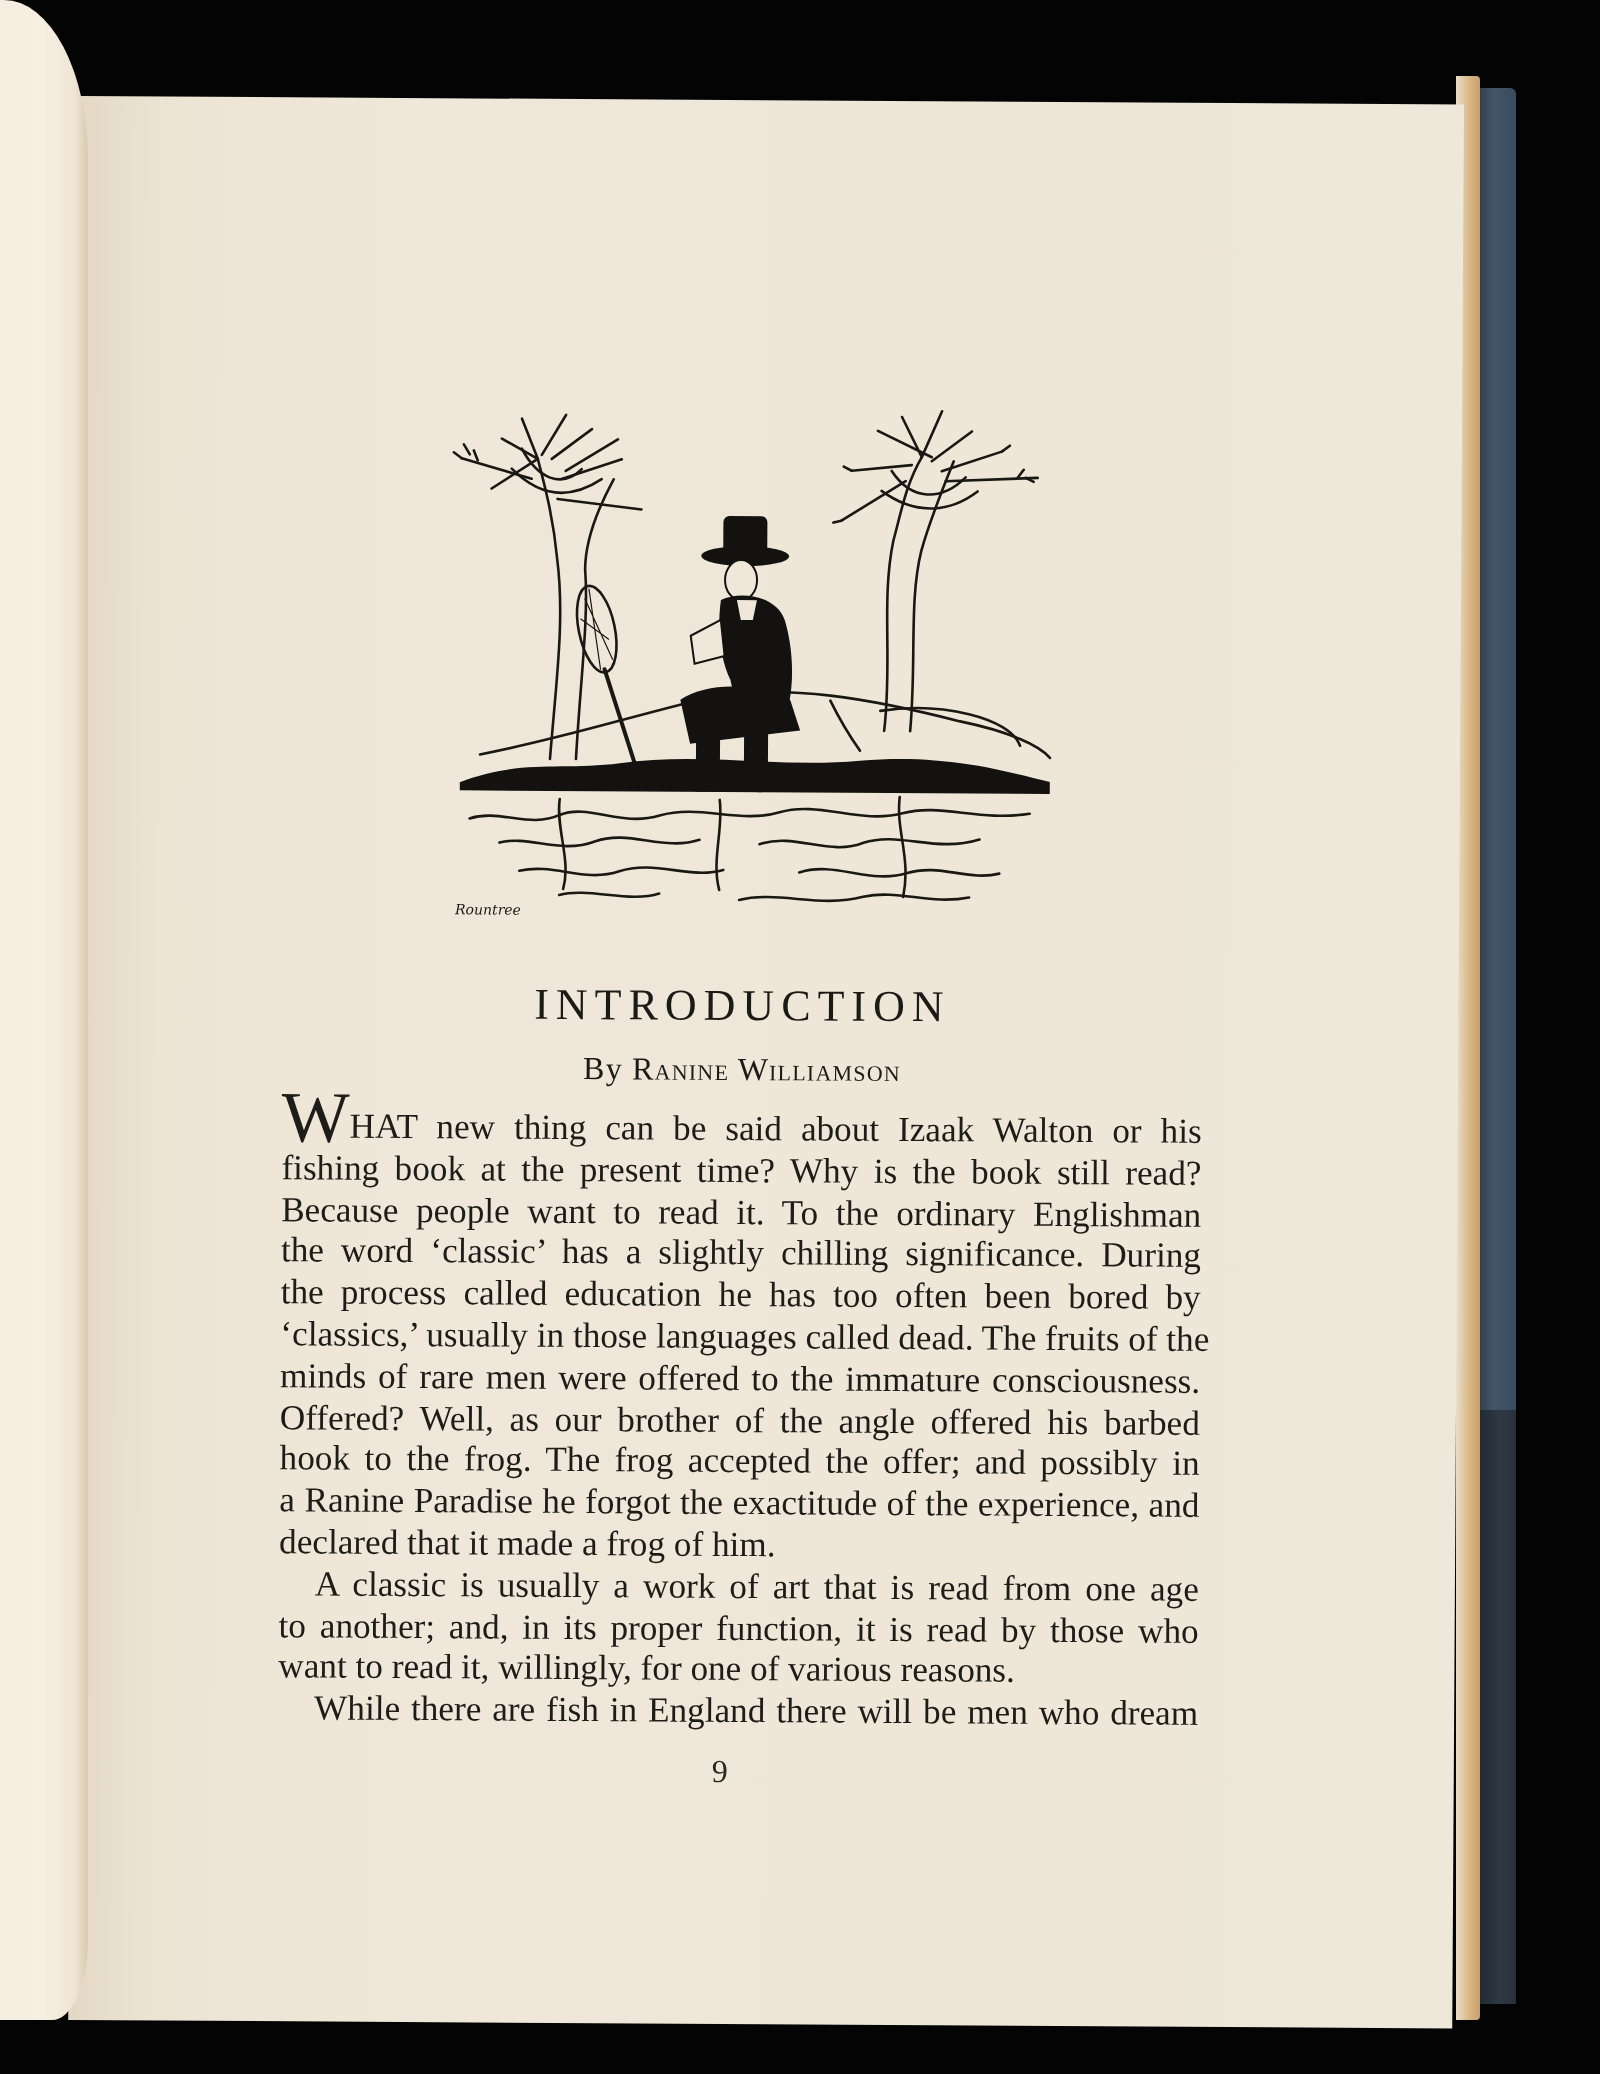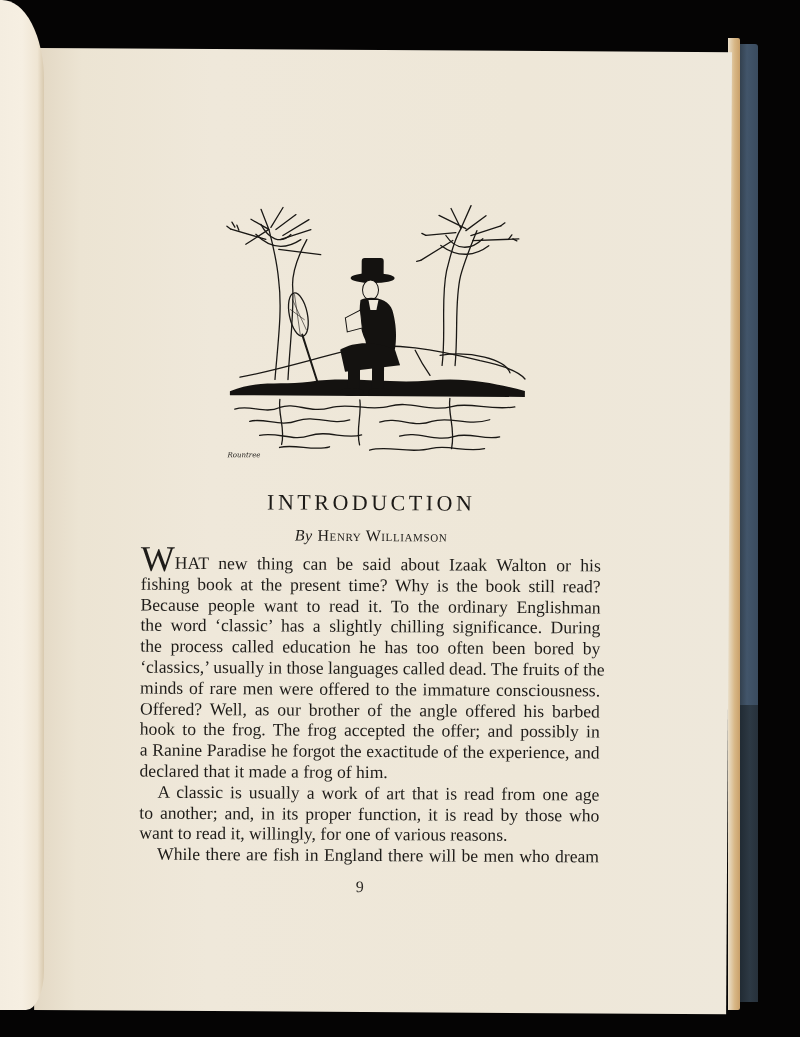--- a/index.html
+++ b/index.html
@@ -37,21 +37,21 @@
       position: absolute; left: 182px; top: 150px; width: 312px; height: 262px;
     }
     .title {
       position: absolute; left: 0; top: 440px; width: 668px; text-align: center;
       font-size: 22px; letter-spacing: 3.5px; color: #1c1a17;
     }
     .byline {
       position: absolute; left: 0; top: 477px; width: 668px; text-align: center;
       font-size: 16px; color: #1c1a17; letter-spacing: 0.6px;
     }
-    .byline .by { font-style: italic; }
+    .byline .by { }
     .byline .name { font-variant: small-caps; }
     .body-text {
       position: absolute; left: 104px; top: 496px; width: 460px;
       font-size: 17.6px; line-height: 20.8px; color: #1e1c19;
       text-align: justify;
     }
     .body-text p { margin: 0; }
     .line { display: block; text-align: justify; text-align-last: justify; white-space: nowrap; }
     .line.last { text-align-last: left; }
     .indent { padding-left: 18px; }
@@ -115,21 +115,21 @@
       <path d="M125 118 L140 110 L142 128 L127 132 Z" fill="#efe8da" stroke="#141210" stroke-width="1"></path>
       <path d="M148 100 L158 100 L156 110 L150 110 Z" fill="#efe8da"></path>
     </g>
     <text x="8" y="258" font-size="7" font-style="italic" fill="#1a1815" font-family="DejaVu Serif, serif">Rountree</text>
   </svg>
 
   <div class="title">INTRODUCTION</div>
 
   <div class="byline">
     <span class="by">By</span>
-    <span class="name">Henry Williamson</span>
+    <span class="name">Ranine Williamson</span>
   </div>
 
   <div class="body-text">
     <p>
       <span class="line"><span class="dropcap">W</span><span>HAT new thing can be said about Izaak Walton or his</span></span>
       <span class="line">fishing book at the present time?  Why is the book still read?</span>
       <span class="line">Because people want to read it.  To the ordinary Englishman</span>
       <span class="line">the word ‘classic’ has a slightly chilling significance.  During</span>
       <span class="line">the process called education he has too often been bored by</span>
       <span class="line">‘classics,’ usually in those languages called dead.  The fruits of the</span>

